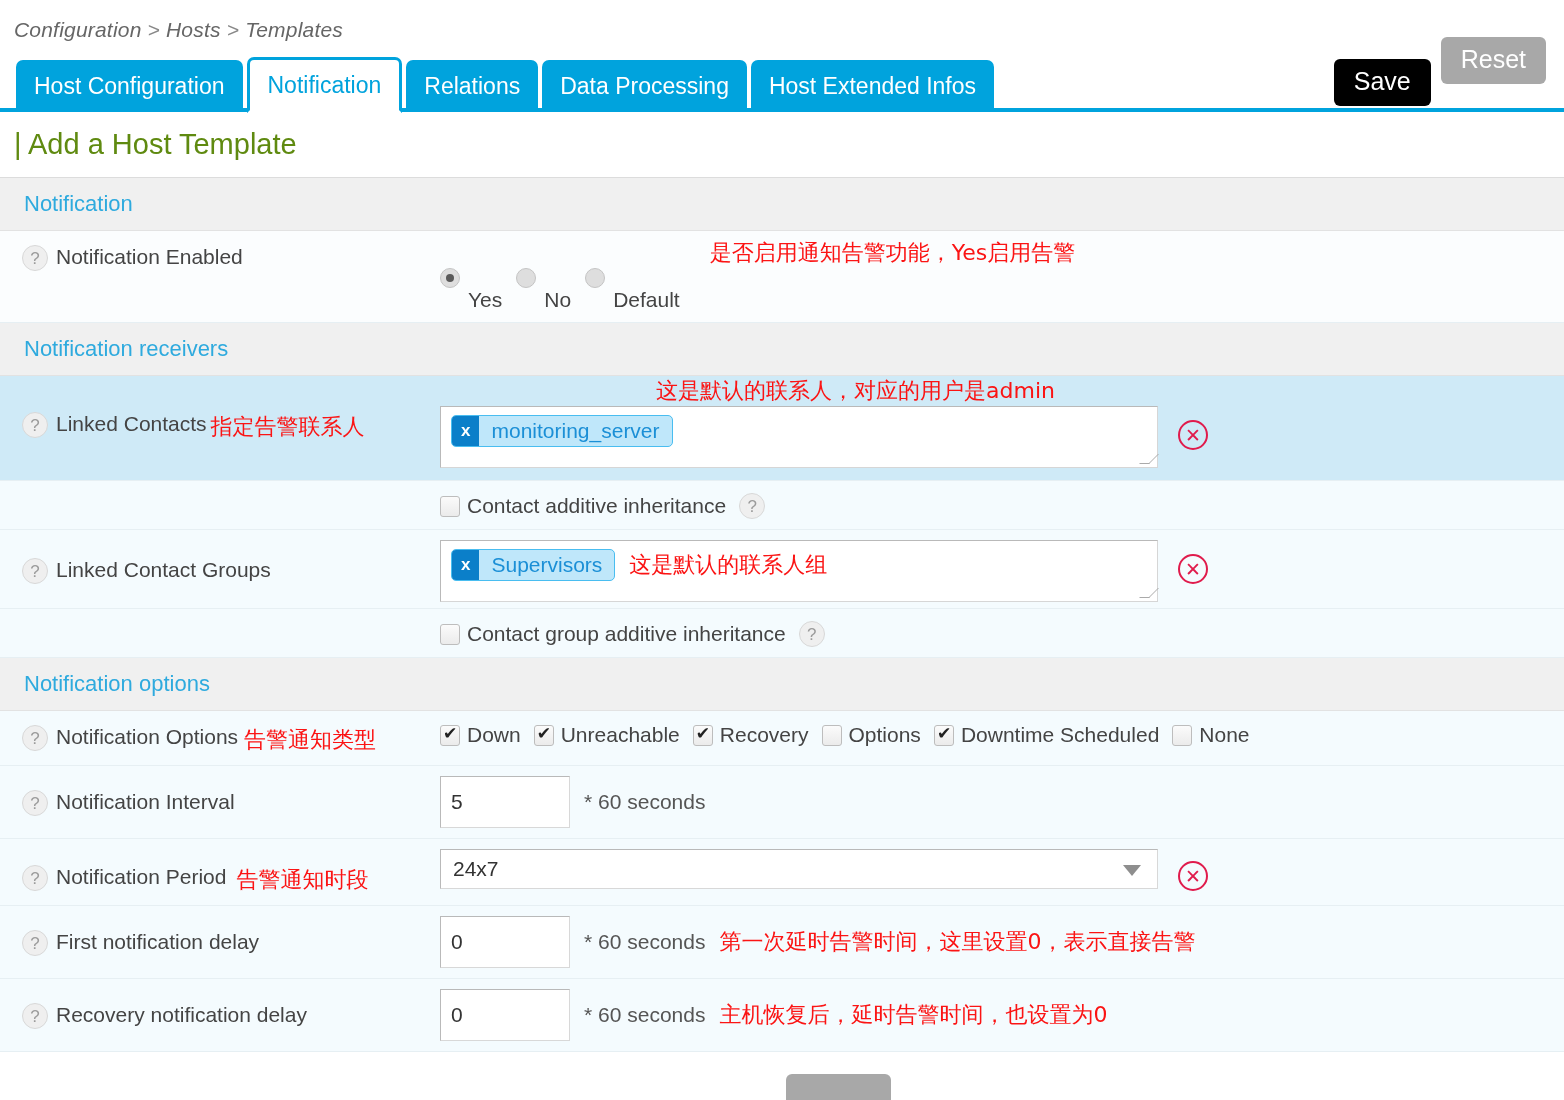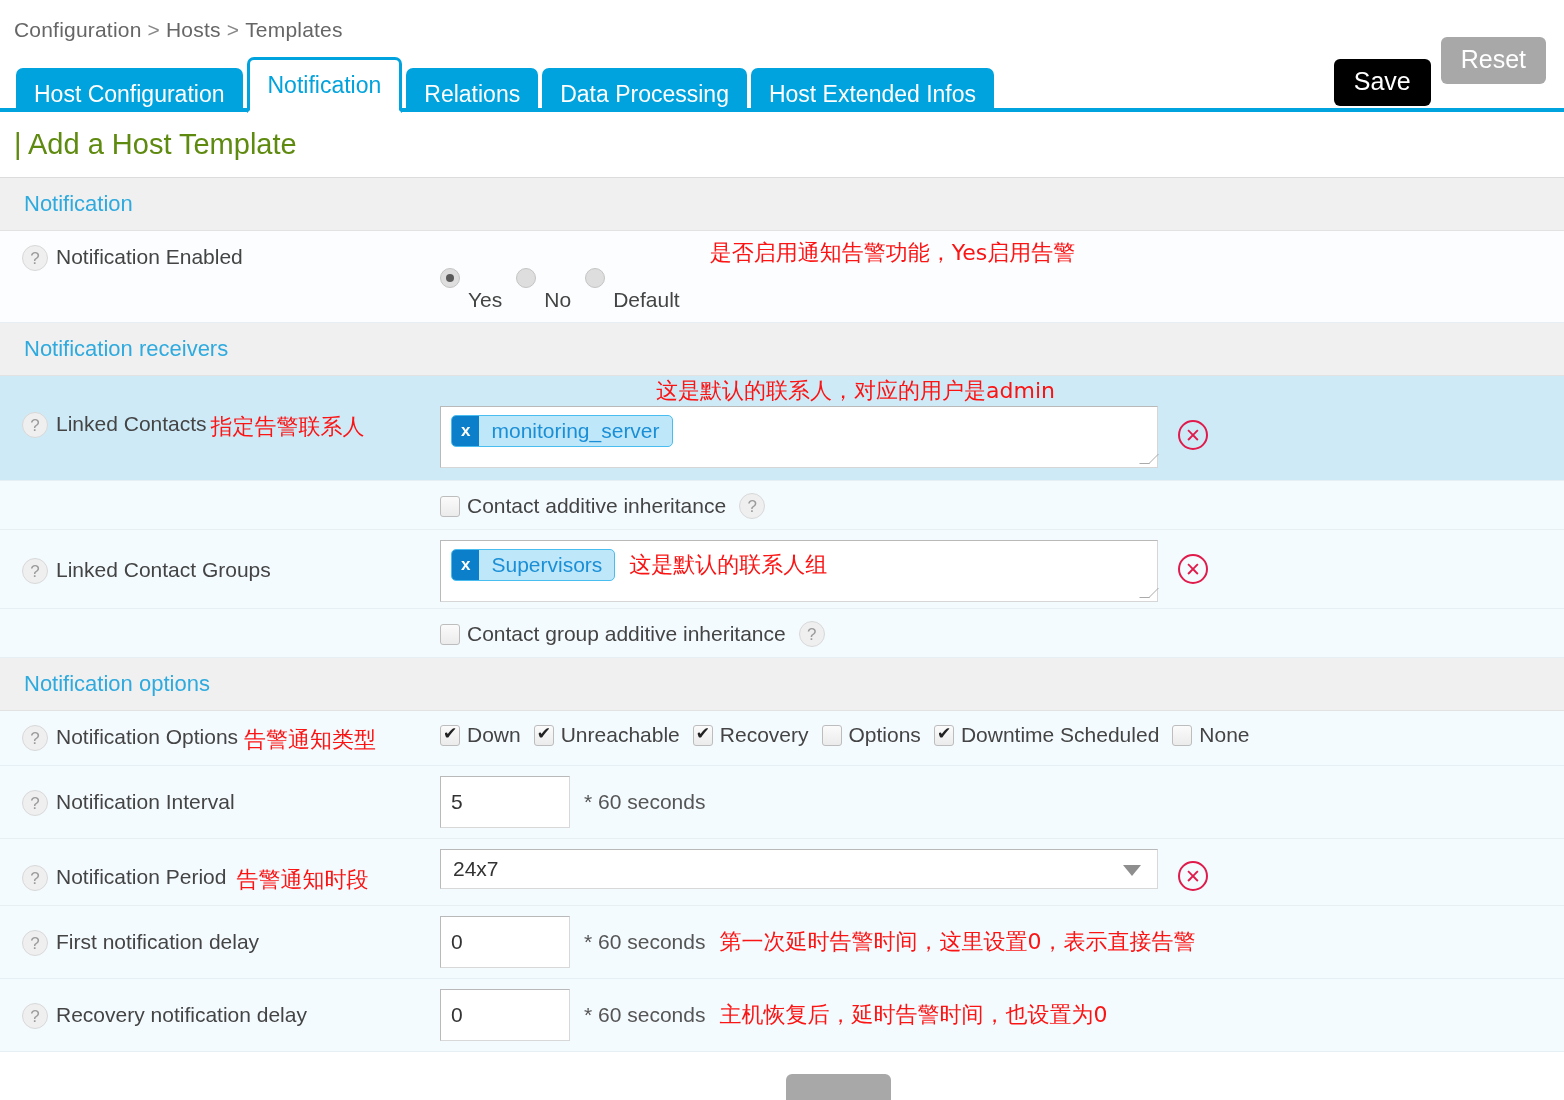--- a/index.html
+++ b/index.html
@@ -12,20 +12,21 @@
     color: #444;
     overflow: hidden;
   }
 
   
   .breadcrumb {
     padding: 18px 0 4px 14px;
     font-size: 21px;
     color: #666;
     letter-spacing: .2px;
+    font-style: italic;
   }
   .breadcrumb .sep { color: #888; padding: 0 6px; }
 
   
   .tabstrip {
     position: relative;
     height: 58px;
     margin-top: 8px;
     padding-left: 16px;
     display: flex;
@@ -34,21 +35,21 @@
   .tabstrip::after {
     content: "";
     position: absolute;
     left: 0; right: 0; bottom: 0;
     height: 4px;
     background: #00a3dd;
   }
   .tab {
     position: relative;
     z-index: 2;
-    height: 44px;
+    height: 52px;
     line-height: 52px;
     padding: 0 18px;
     margin-right: 4px;
     background: #00a3dd;
     color: #ffffff;
     font-size: 23px;
     border-radius: 7px 7px 0 0;
     white-space: nowrap;
     cursor: pointer;
   }

